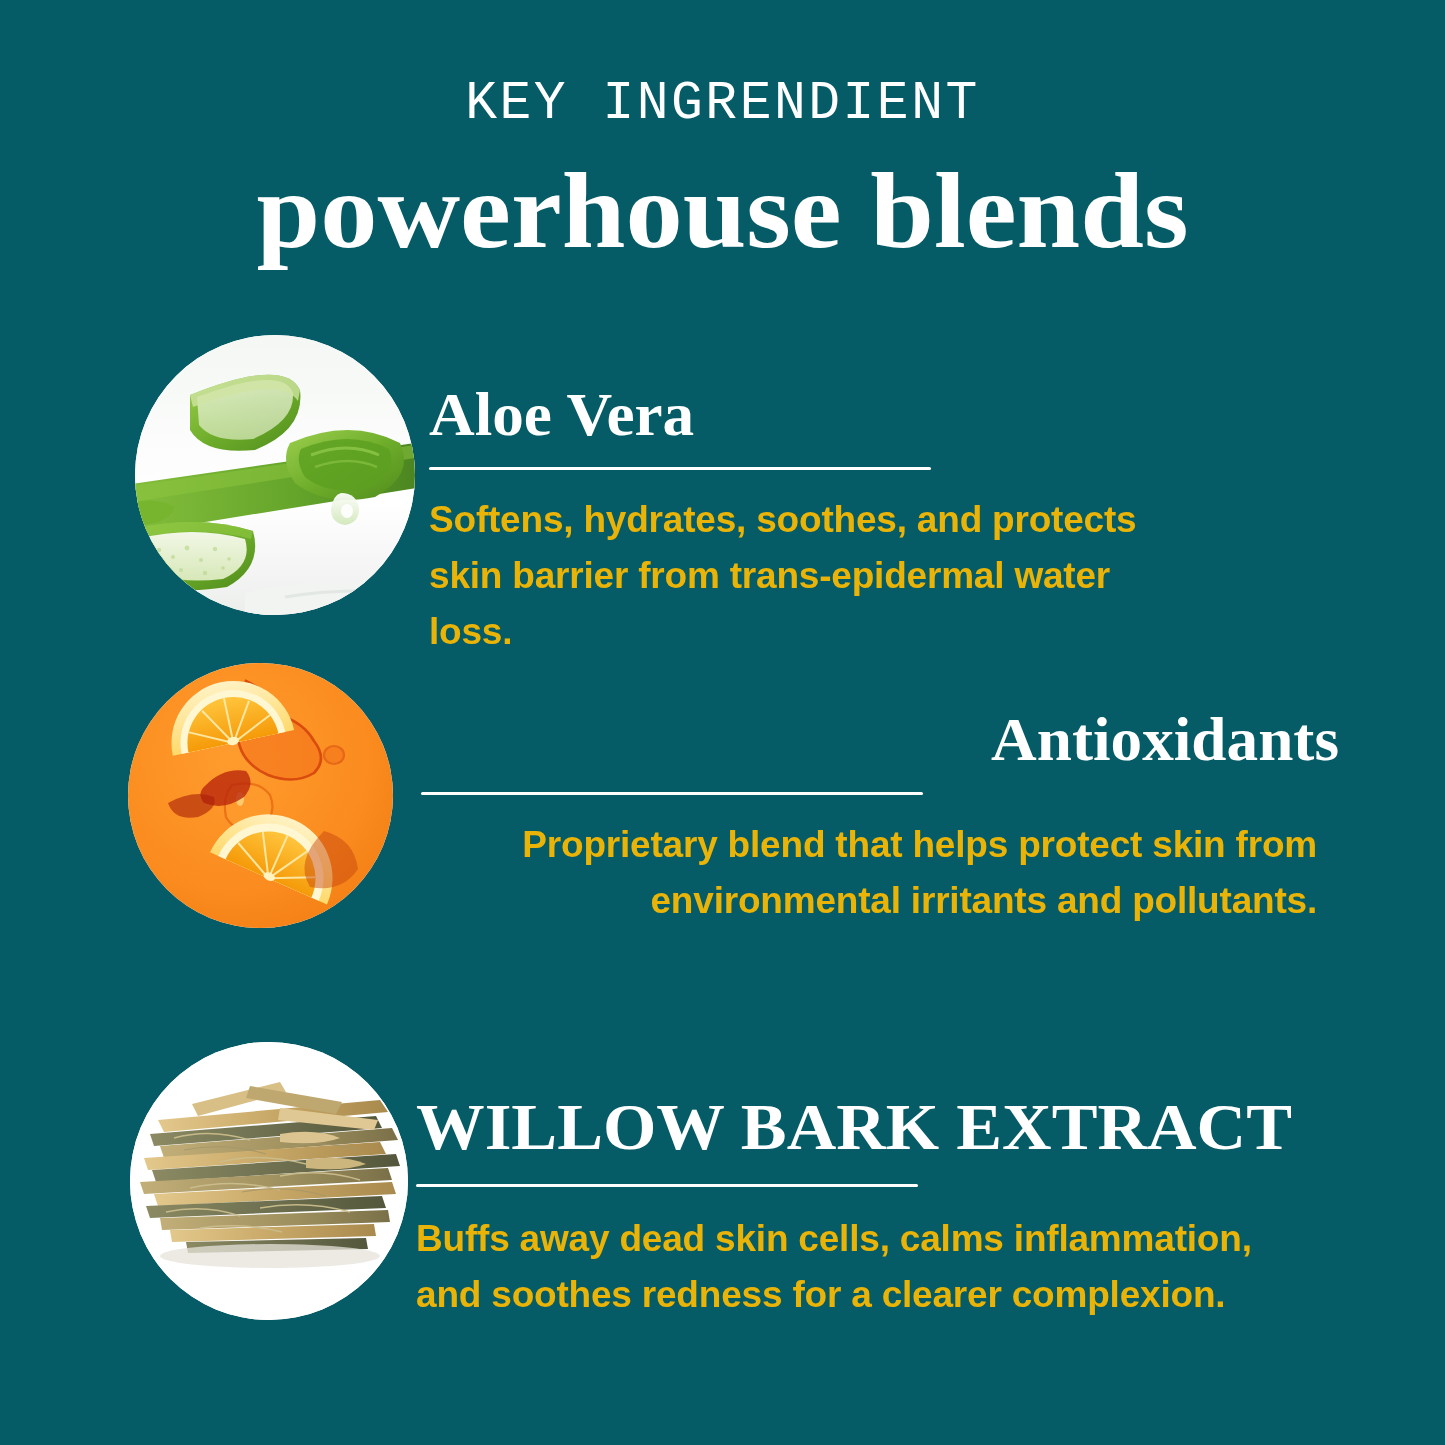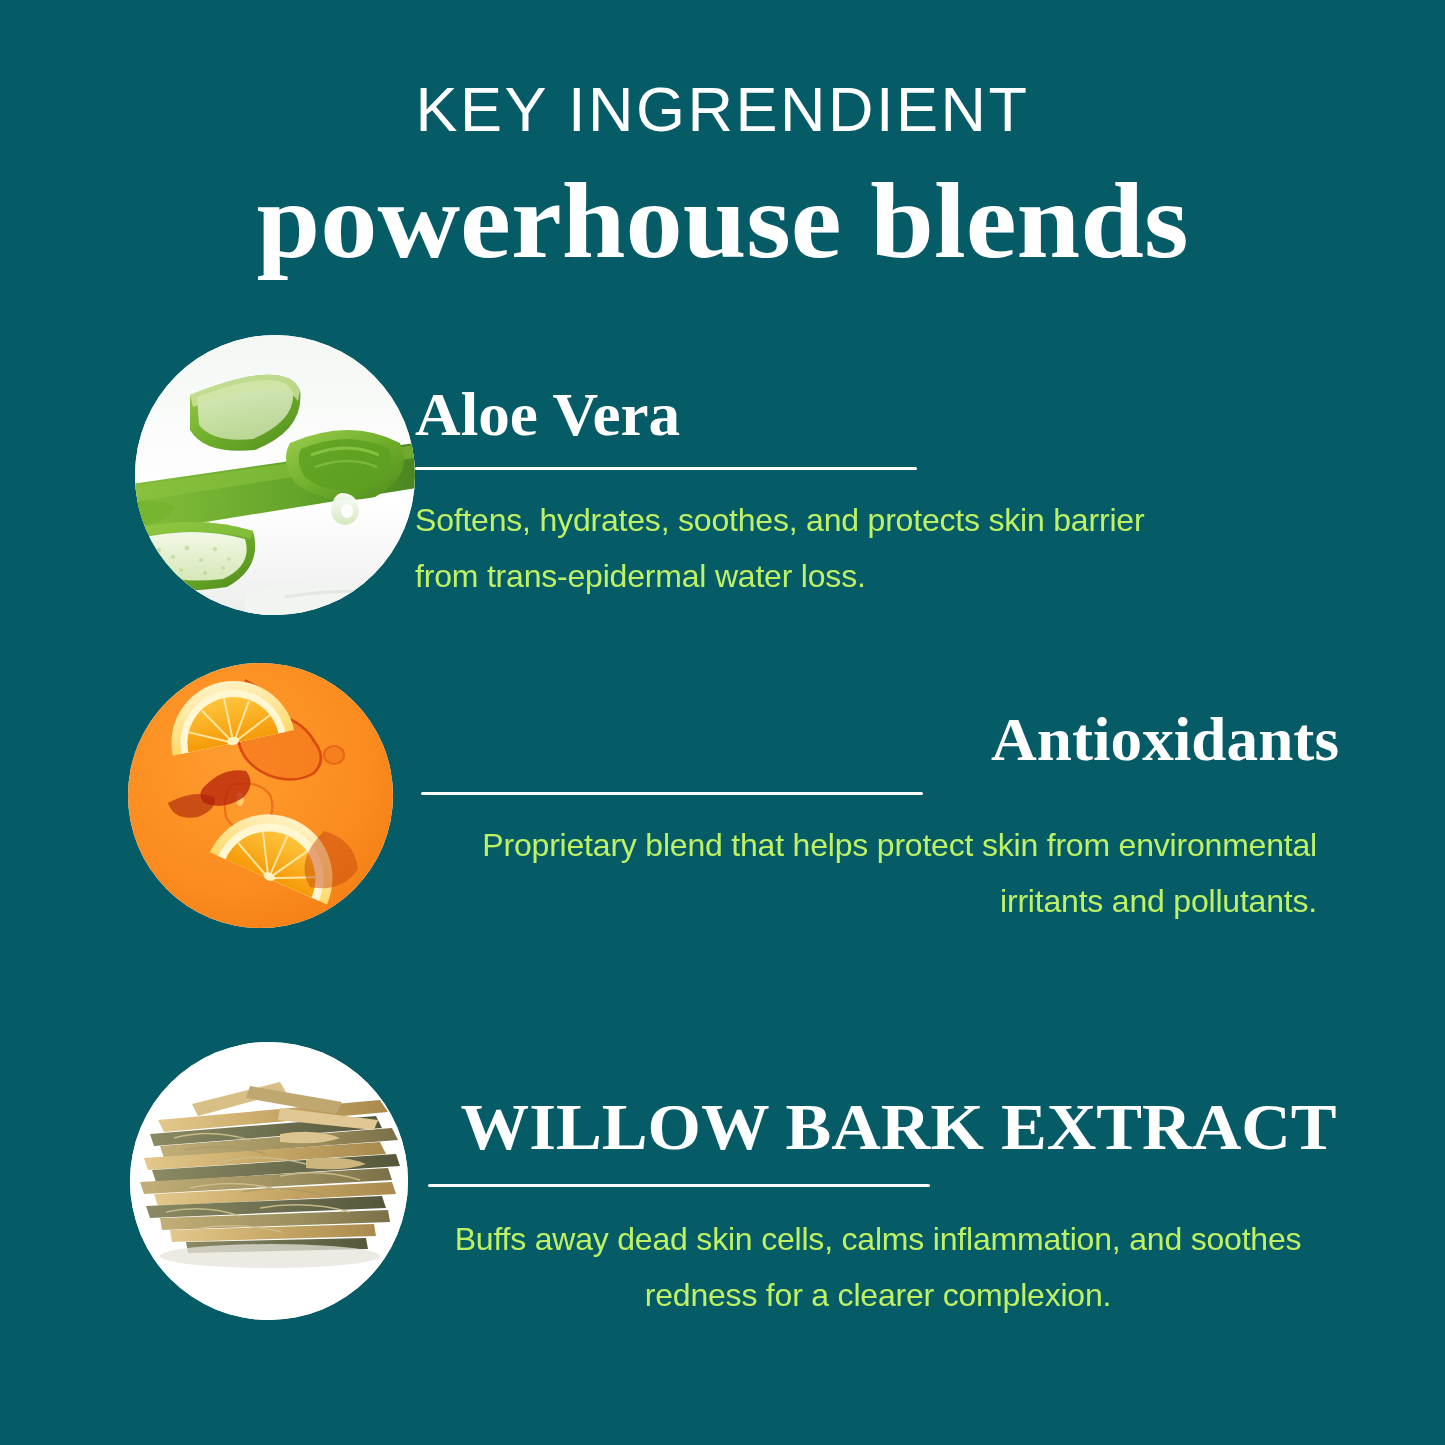--- a/index.html
+++ b/index.html
@@ -18,22 +18,22 @@
   
   .header {
     position: absolute;
     top: 0;
     left: 0;
     width: 1445px;
     text-align: center;
   }
   .eyebrow {
     margin-top: 78px;
-    font-family: Liberation Sans, sans-serif;
-    font-size: 63px;
+    font-family: Liberation Mono, monospace;
+    font-size: 53px;
     letter-spacing: 2.5px;
     color: #ffffff;
     font-weight: 400;
     line-height: 1;
   }
   .headline {
     margin-top: 26px;
     font-family: "Liberation Serif", serif;
     font-weight: 700;
     font-size: 108px;
@@ -59,23 +59,23 @@
     position: relative;
     background: #ffffff;
   }
   .thumb-aloe   { width: 280px; height: 280px; }
   .thumb-anti   { width: 265px; height: 265px; }
   .thumb-willow { width: 278px; height: 278px; }
 
   .content {
     position: relative;
   }
-  .content-aloe   { padding-top: 48px;  width: 790px; }
+  .content-aloe   { margin-left: 14px; padding-top: 48px;  width: 790px; }
   .content-anti   { margin-left: 28px; padding-top: 45px;  width: 900px; }
-  .content-willow { margin-left: 20px; padding-top: 52px;  width: 905px; text-align: center; }
+  .content-willow { margin-left: 8px; padding-top: 52px;  width: 905px; }
 
   .ing-title {
     font-family: "Liberation Serif", serif;
     font-weight: 700;
     color: #ffffff;
     line-height: 1;
     white-space: nowrap;
     transform-origin: left center;
   }
   .ing-title-aloe   { font-size: 62px; transform: scaleX(1.02); }
@@ -87,24 +87,24 @@
     background: #ffffff;
     border-radius: 2px;
     width: 502px;
   }
   .rule-aloe   { margin-top: 22px; }
   .rule-anti   { margin-top: 22px; }
   .rule-willow { margin-top: 24px; }
 
   .ing-desc {
     font-family: "Liberation Sans", sans-serif;
-    font-size: 32px;
+    font-size: 37px;
     line-height: 56px;
-    color: #bef264;
-    font-weight: 400;
+    color: #eab308;
+    font-weight: 700;
     letter-spacing: -0.2px;
   }
   .ing-desc-aloe   { margin-top: 22px; width: 730px; }
   .ing-desc-anti   { margin-top: 22px; width: 880px; margin-left: 16px; }
   .ing-desc-willow { margin-top: 24px; width: 900px; }
 
   .thumb svg { display: block; width: 100%; height: 100%; }
 </style>
 </head>
 <body>

